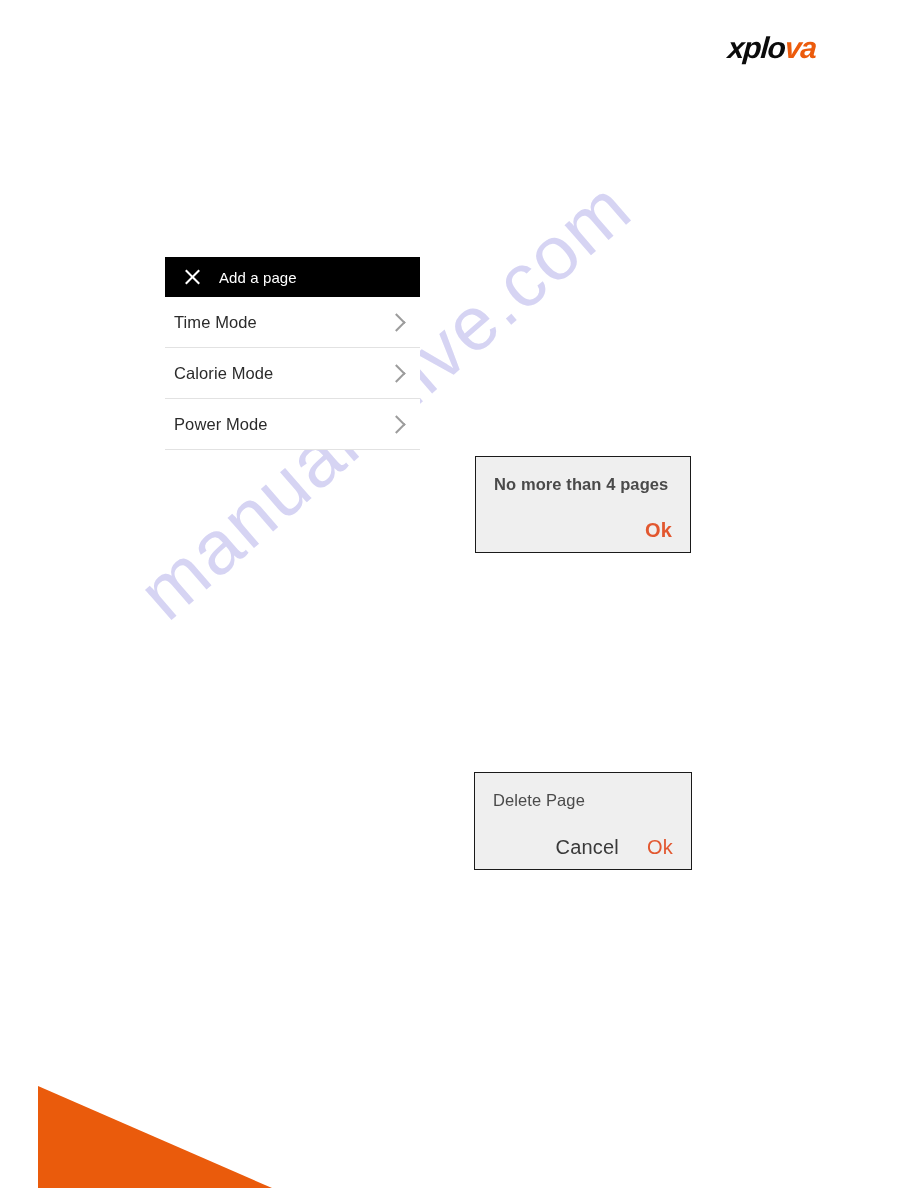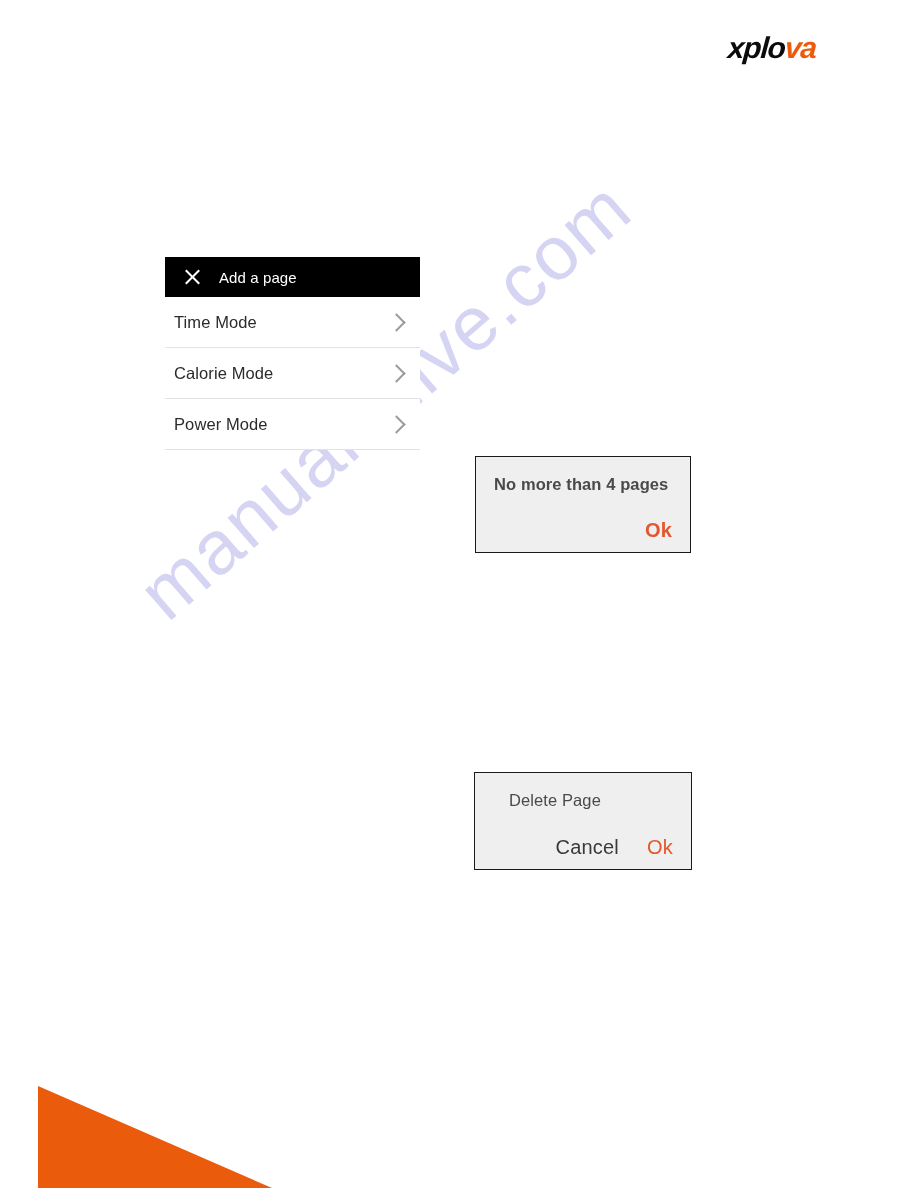--- a/index.html
+++ b/index.html
@@ -174,21 +174,21 @@
 
   
   #dialog-delete-page {
     left: 474px;
     top: 772px;
     width: 218px;
     height: 98px;
   }
   #dialog-delete-page .dialog-message {
     position: absolute;
-    left: 34px;
+    left: 18px;
     top: 18px;
   }
   #dialog-delete-page .dialog-actions {
     position: absolute;
     right: 18px;
     bottom: 10px;
     gap: 28px;
   }
 
   

